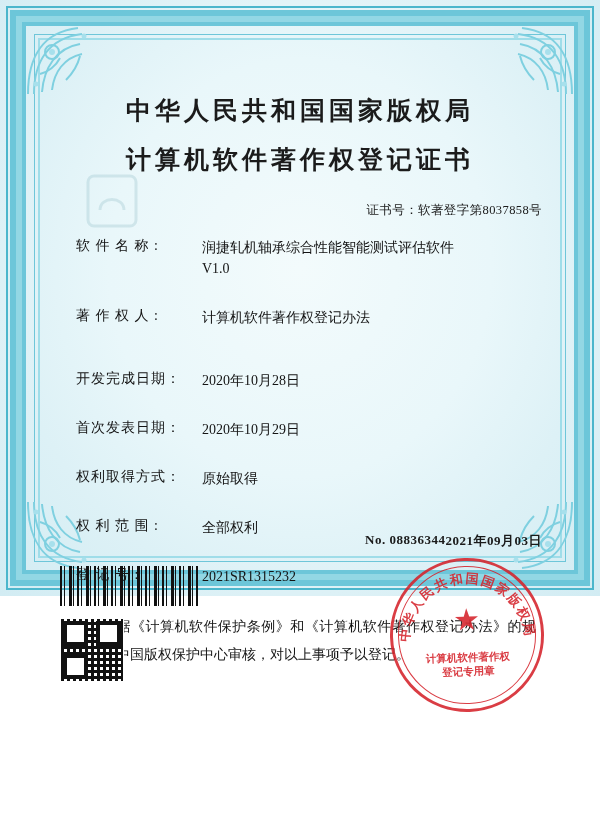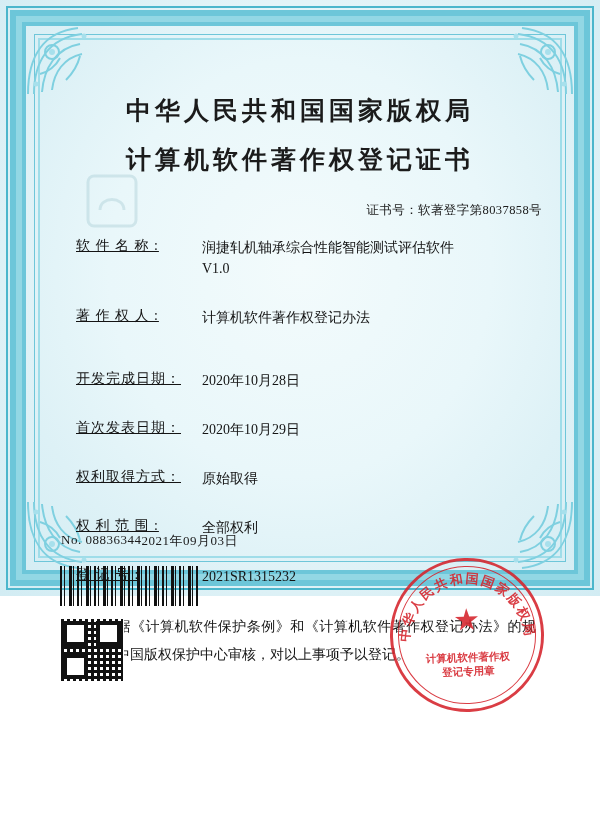--- a/index.html
+++ b/index.html
@@ -143,21 +143,20 @@
     align-items: flex-start;
     margin-bottom: 14px;
     font-size: 14px;
     color: #141414;
   }
   .field-label {
     width: 126px;
     flex: none;
     letter-spacing: 1px;
     white-space: nowrap;
-    text-decoration: underline;
   }
   .field-value {
     flex: 1;
     line-height: 1.5;
   }
   .field-value .line2 { display: block; }
 
   .group-gap { height: 14px; }
 
   .paragraph {
@@ -258,24 +257,25 @@
     color: #d5232b;
   }
 
   
   .footer {
     position: absolute;
     left: 61px;
     right: 58px;
     bottom: 46px;
     display: flex;
-    justify-content: flex-start;
+    justify-content: flex-end;
     font-size: 13px;
     color: #1a1a1a;
     letter-spacing: .5px;
+    font-weight: bold;
   }
   .footer .num { font-family: "Liberation Serif", serif; }
 </style>
 </head>
 <body>
 
 <div class="certificate">
 
   <div class="border-outer"></div>
   <div class="border-key"></div>

